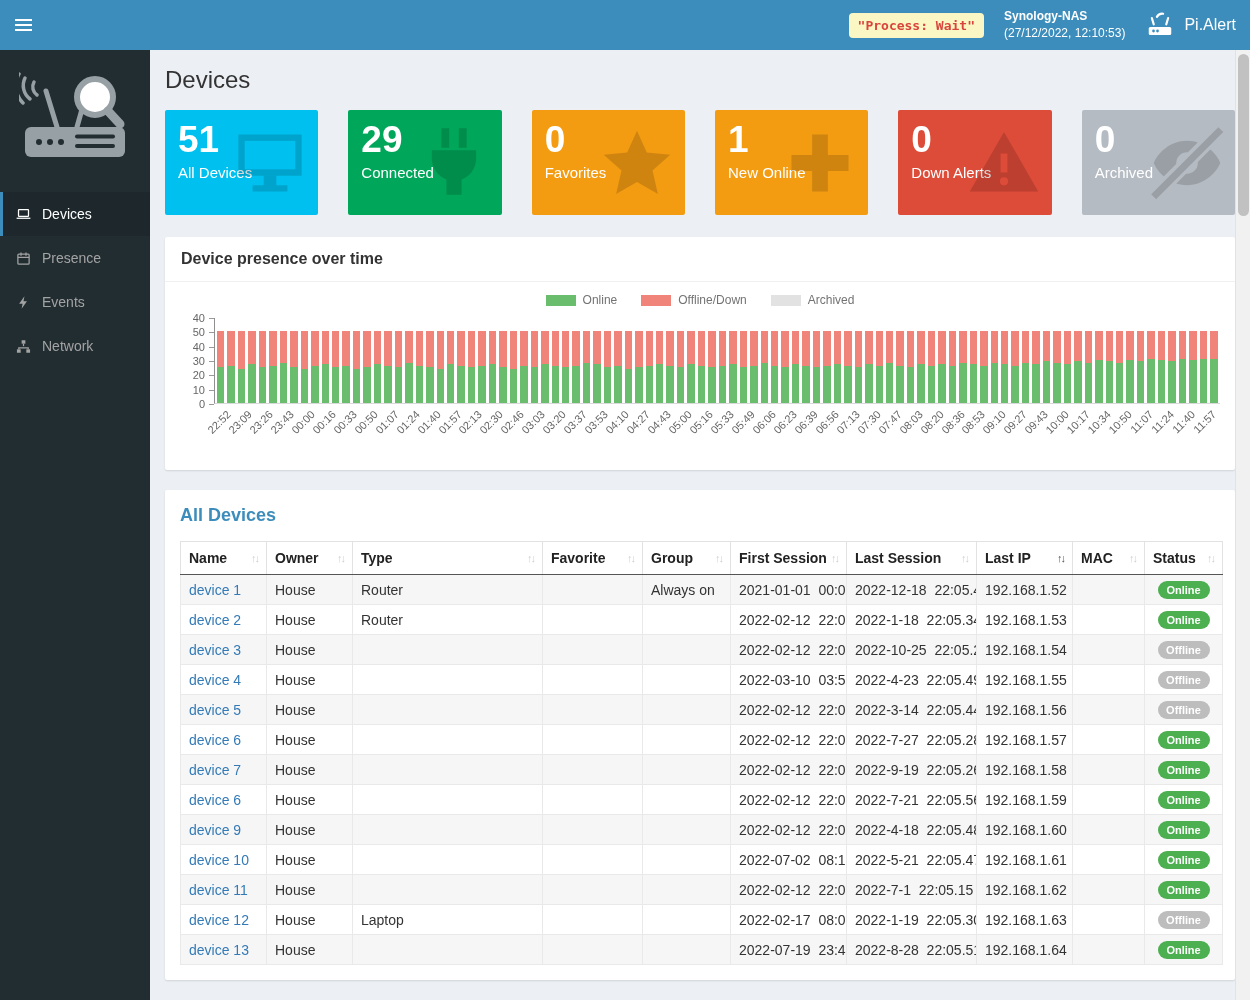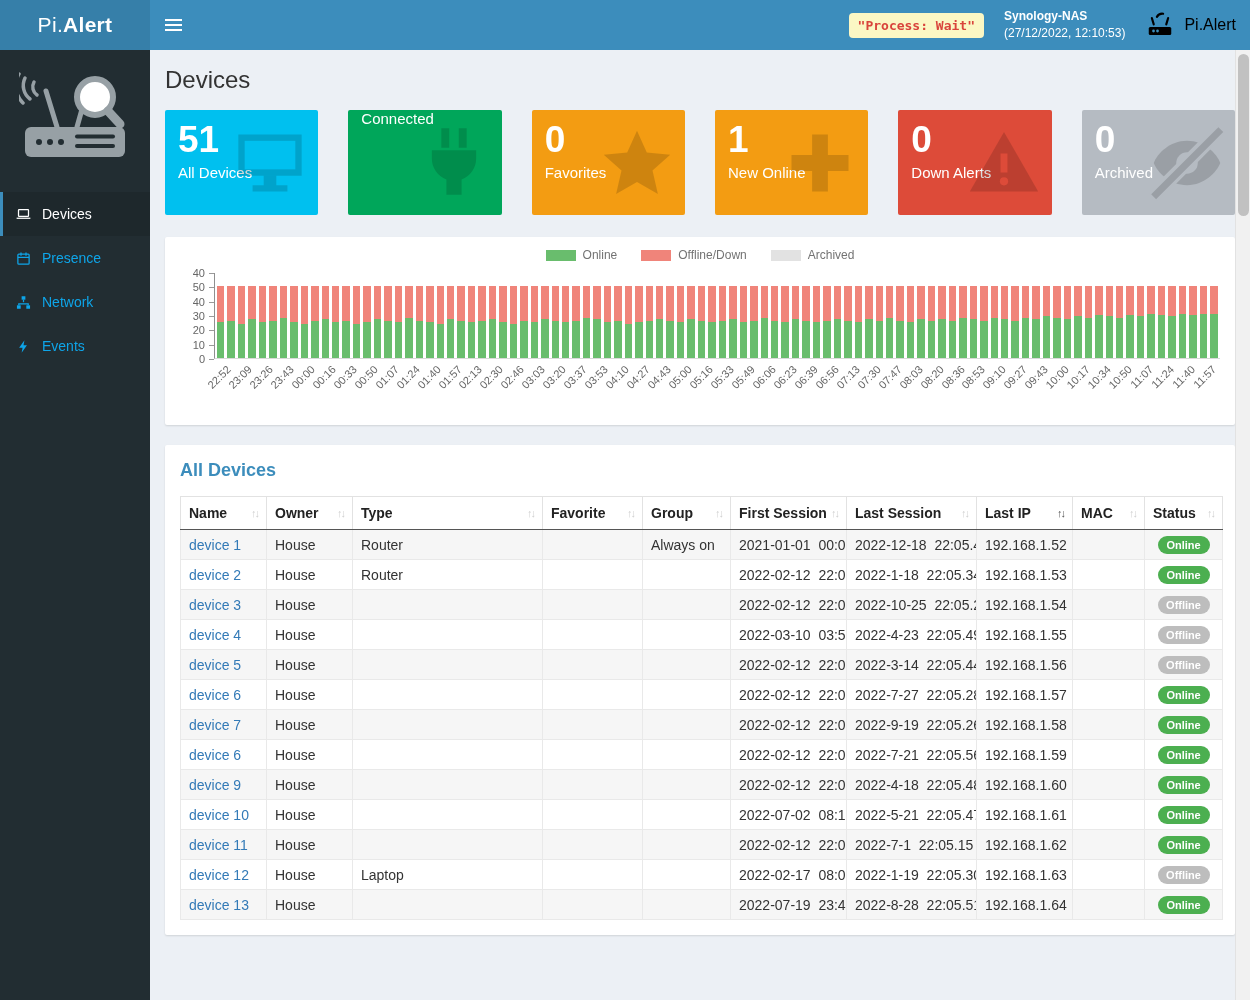--- a/index.html
+++ b/index.html
@@ -13,26 +13,26 @@
   .navbar { position:fixed; top:0; left:0; width:1250px; height:50px; background:#3c8dbc; z-index:10; display:flex; }
   .logo { width:150px; height:50px; background:#367fa9; color:#fff; display:flex; align-items:center; justify-content:center; font-size:21px; letter-spacing:.3px; }
   .logo b { font-weight:700; }
   .navbar-main { flex:1; display:flex; align-items:center; justify-content:space-between; padding-right:14px; }
   .hamburger { width:46px; height:50px; display:flex; flex-direction:column; align-items:center; justify-content:center; gap:3px; cursor:pointer; }
   .hamburger span { display:block; width:17px; height:2px; background:#fff; }
   .nav-right { display:flex; align-items:center; gap:20px; }
   .process-badge { background:#fbf7c4; color:#d9443c; font-family:"DejaVu Sans Mono","Liberation Mono",monospace; font-size:13px; font-weight:700; padding:5px 9px; border-radius:4px; }
   .host-block { color:#fff; font-size:12px; line-height:1.4; }
   .host-name { font-weight:700; }
-  .brand { display:flex; align-items:center; gap:9px; color:#000000; font-size:16px; cursor:pointer; }
+  .brand { display:flex; align-items:center; gap:9px; color:#ffffff; font-size:16px; cursor:pointer; }
   .brand-icon svg { width:30px; height:30px; display:block; }
   
   .sidebar { position:fixed; top:50px; left:0; width:150px; height:950px; background:#222d32; z-index:9; }
   .sidebar-logo { height:142px; display:flex; align-items:center; justify-content:center; }
-  .menu-item { display:flex; align-items:center; gap:10px; height:44px; padding-left:13px; color:#0ea5e9; font-size:14px; cursor:pointer; border-left:3px solid transparent; }
+  .menu-item { display:flex; align-items:center; gap:10px; height:44px; padding-left:13px; color:#a3a3a3; font-size:14px; cursor:pointer; border-left:3px solid transparent; }
   .menu-item.active { background:#1e282c; color:#fff; border-left-color:#3c8dbc; }
   .mi-icon { width:16px; height:16px; display:flex; align-items:center; }
   .mi-icon svg { width:15px; height:15px; }
   
   .content { margin:50px 15px 0 150px; padding:8px 0 0 15px; }
   .page-title { font-size:24px; font-weight:500; margin:8px 0 16px; color:#333; }
   
   .infobox-row { display:flex; gap:30px; margin-bottom:22px; }
   .small-box { flex:1; height:105px; border-radius:2px; color:#fff; position:relative; overflow:hidden; cursor:pointer; }
   .sb-value { font-size:37px; font-weight:700; margin:9px 0 3px 13px; }
@@ -79,24 +79,20 @@
   
   .scrollbar { position:fixed; top:50px; right:0; width:15px; height:950px; background:#f1f1f1; border-left:1px solid #e2e2e2; z-index:11; }
   .scroll-thumb { position:absolute; top:4px; left:2px; width:11px; height:162px; background:#c1c1c1; border-radius:6px; }
 </style>
 </head>
 <body>
 
 <div class="app">
 
   <header class="navbar">
-    <div class="logo">
-      <span>Pi.</span>
-        <b>Alert</b>
-    </div>
     <div class="navbar-main">
       <div class="hamburger">
         <span></span>
           <span></span>
           <span></span>
       </div>
       <div class="nav-right">
         <span class="process-badge">"Process: Wait"</span>
         <div class="host-block">
           <div class="host-name">Synology-NAS</div>
@@ -157,55 +153,56 @@
           <span class="mi-icon">
             <svg viewBox="0 0 24 24" fill="none" stroke="currentColor" stroke-width="2">
               <rect x="3" y="5" width="18" height="16" rx="1.5"></rect>
               <path d="M8 2.5v5M16 2.5v5M3 10h18"></path>
             </svg>
           </span>
           <span class="mi-label">Presence</span>
         </div>
         <div class="menu-item">
           <span class="mi-icon">
+            <svg viewBox="0 0 24 24">
+              <path fill="currentColor" d="M13.5 2 5 14h5.5L9 22l8.5-12H12z"></path>
+            </svg>
+          </span>
+          <span class="mi-label">Events</span>
+        </div>
+        <div class="menu-item">
+          <span class="mi-icon">
             <svg viewBox="0 0 24 24" fill="currentColor">
               <rect x="9" y="2" width="6" height="5.5"></rect>
               <rect x="1.5" y="16.5" width="6" height="5.5"></rect>
               <rect x="16.5" y="16.5" width="6" height="5.5"></rect>
               <rect x="11" y="7.5" width="2" height="4"></rect>
               <path d="M3.5 16.5v-3.3h17v3.3h-2v-1.3h-13v1.3z"></path>
             </svg>
           </span>
           <span class="mi-label">Network</span>
-        </div>
-        <div class="menu-item">
-          <span class="mi-icon">
-            <svg viewBox="0 0 24 24">
-              <path fill="currentColor" d="M13.5 2 5 14h5.5L9 22l8.5-12H12z"></path>
-            </svg>
-          </span>
-          <span class="mi-label">Events</span>
         </div>
       </nav>
   </aside>
 
   <main class="content">
     <h1 class="page-title">Devices</h1>
 
     <div class="infobox-row">
         <div class="small-box" style="background: rgb(0, 192, 239); --bx: #00c0ef;">
           <div class="sb-value">51</div>
           <div class="sb-label">All Devices</div>
           <div class="sb-icon"><svg viewBox="0 0 24 24">
               <path fill="currentColor" d="M2 3h20v13H2z"></path>
               <rect x="4" y="5" width="16" height="9" fill="var(--bx)"></rect>
               <path fill="currentColor" d="M10 16h4v3h3.5v2h-11v-2H10z"></path>
             </svg></div>
         </div>
         <div class="small-box" style="background: rgb(0, 166, 90); --bx: #00a65a;">
+          <div class="sb-value">29</div>
           <div class="sb-label">Connected</div>
           <div class="sb-icon"><svg viewBox="0 0 24 24">
               <path fill="currentColor" d="M8 1h2.5v6.2H8zM13.5 1H16v6.2h-2.5z"></path>
               <path fill="currentColor" d="M5 8h14v2.6a7 7 0 0 1-4.6 6.6V22h-4.8v-4.8A7 7 0 0 1 5 10.6z"></path>
             </svg></div>
         </div>
         <div class="small-box" style="background: rgb(243, 156, 18); --bx: #f39c12;">
           <div class="sb-value">0</div>
           <div class="sb-label">Favorites</div>
           <div class="sb-icon"><svg viewBox="0 0 24 24">
@@ -237,20 +234,21 @@
               <circle fill="currentColor" cx="12" cy="12" r="1.6"></circle>
               <g transform="rotate(45 12 12)">
                 <rect x="9.8" y="-3" width="4.4" height="30" fill="var(--bx)"></rect>
                 <rect x="11" y="-3" width="2.2" height="30" fill="currentColor"></rect>
               </g>
             </svg></div>
         </div>
       </div>
 
     <section class="panel">
+      <div class="panel-header">Device presence over time</div>
       <div class="panel-body">
         <div class="legend">
             <div class="legend-item">
               <span class="legend-swatch" style="background:#69bd6d"></span>
               <span>Online</span>
             </div>
             <div class="legend-item">
               <span class="legend-swatch" style="background:#f0847a"></span>
               <span>Offline/Down</span>
             </div>

